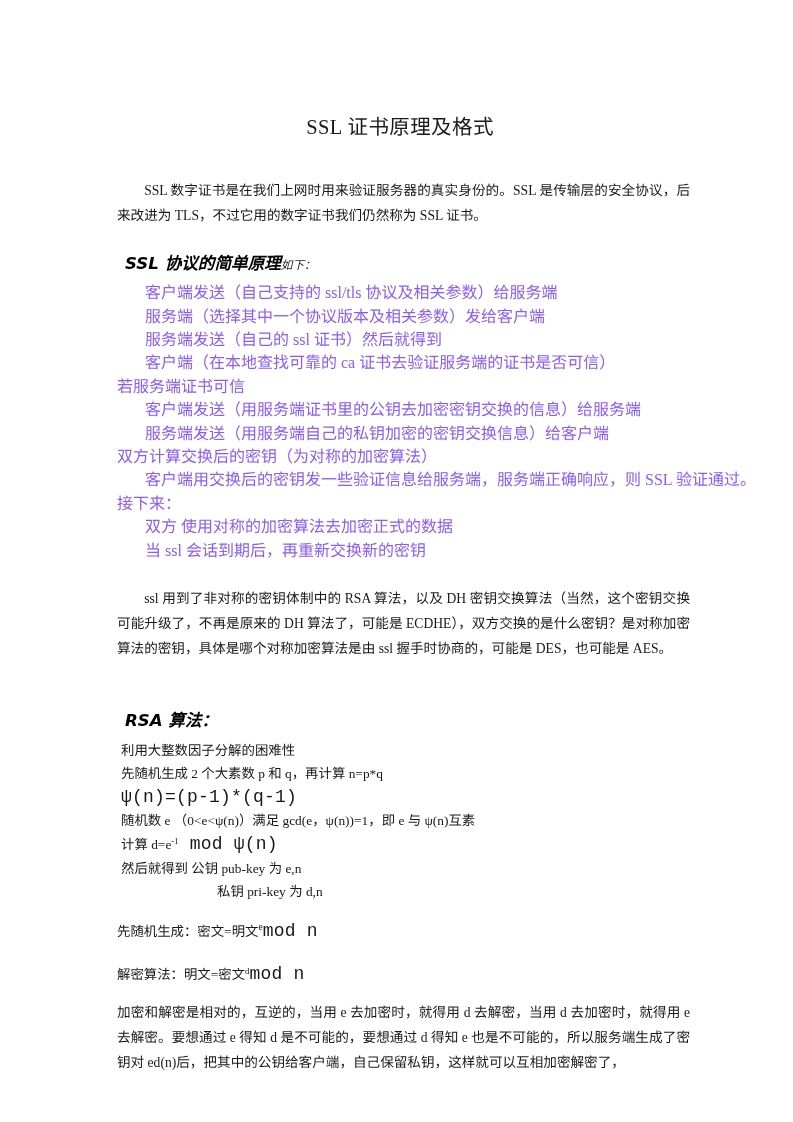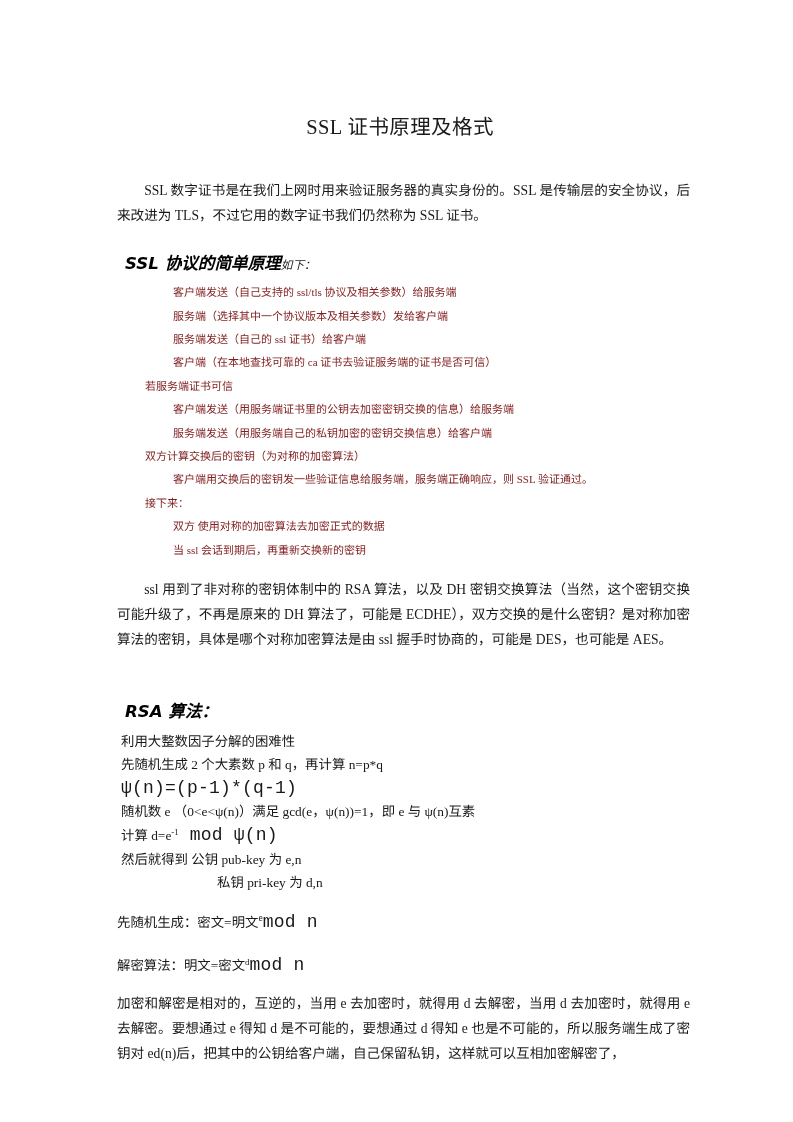--- a/index.html
+++ b/index.html
@@ -92,35 +92,34 @@
     color: #1a1a1a;
     vertical-align: baseline;
   }
 
   
   .lines {
     margin: 0;
     padding-left: 7px;
   }
   .line {
-    font-size: 11px;
+    font-size: 16px;
     line-height: 23.4px;
-    color: #7f1d1d;
+    color: #8b5cf6;
     white-space: nowrap;
     font-family: "Liberation Serif", "DejaVu Serif", serif;
-    margin-left: 28px;
   }
   .line.ind {
     padding-left: 28px;
   }
 
   .lines-outline { margin-top: 9px; }
 
   .body-para {
-    margin-top: 15px;
+    margin-top: 24px;
     padding-left: 7px;
     width: 573px;
   }
 
   
   .math-block {
     margin: 4px;
     padding-left: 7px;
   }
   .math-block.first { margin-top: 9px; }
@@ -180,21 +179,21 @@
 
     <p class="para indent2 intro-para">SSL 数字证书是在我们上网时用来验证服务器的真实身份的。SSL 是传输层的安全协议，后来改进为 TLS，不过它用的数字证书我们仍然称为 SSL 证书。</p>
 
     <div class="section-head section-head-1">
       <span class="head-main">SSL 协议的简单原理</span><span class="head-sub">如下：</span>
     </div>
 
     <div class="lines lines-outline" id="ssl-steps">
         <div class="line ind">客户端发送（自己支持的 ssl/tls 协议及相关参数）给服务端</div>
         <div class="line ind">服务端（选择其中一个协议版本及相关参数）发给客户端</div>
-        <div class="line ind">服务端发送（自己的 ssl 证书）给客户端</div>
+        <div class="line ind">服务端发送（自己的 ssl 证书）然后就得到</div>
         <div class="line ind">客户端（在本地查找可靠的 ca 证书去验证服务端的证书是否可信）</div>
         <div class="line">若服务端证书可信</div>
         <div class="line ind">客户端发送（用服务端证书里的公钥去加密密钥交换的信息）给服务端</div>
         <div class="line ind">服务端发送（用服务端自己的私钥加密的密钥交换信息）给客户端</div>
         <div class="line">双方计算交换后的密钥（为对称的加密算法）</div>
         <div class="line ind">客户端用交换后的密钥发一些验证信息给服务端，服务端正确响应，则 SSL 验证通过。</div>
         <div class="line">接下来：</div>
         <div class="line ind">双方 使用对称的加密算法去加密正式的数据</div>
         <div class="line ind">当 ssl 会话到期后，再重新交换新的密钥</div>
       </div>

